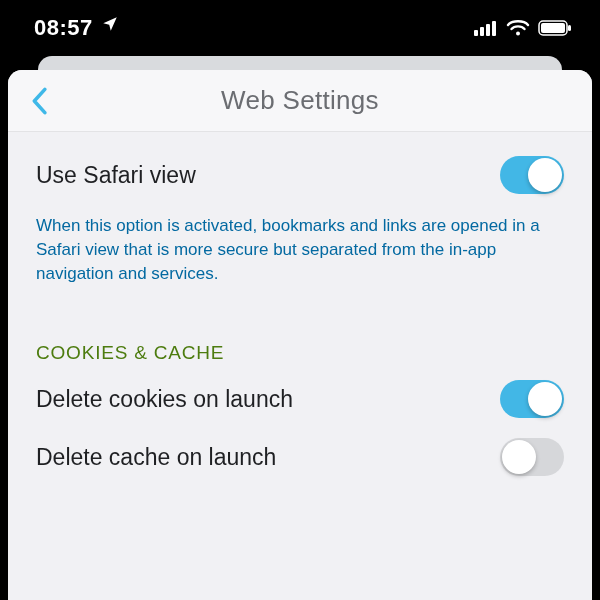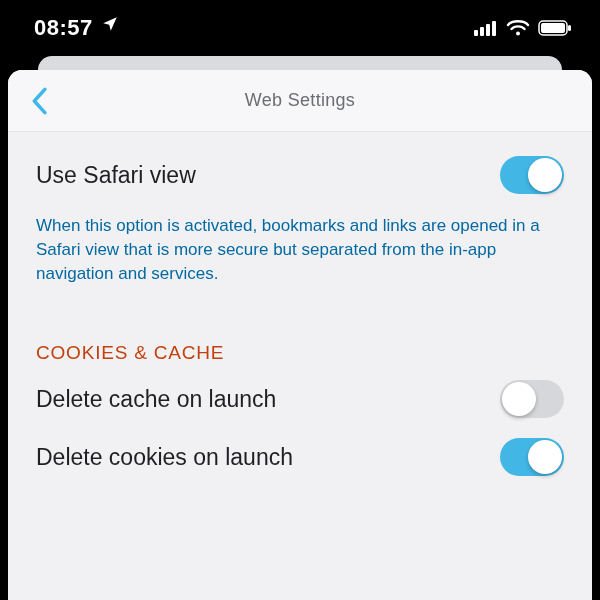--- a/index.html
+++ b/index.html
@@ -56,21 +56,21 @@
     }
     .back-btn {
       position: absolute;
       left: 22px;
       top: 50%;
       transform: translateY(-50%);
       color: #3fb8e8;
       cursor: pointer;
     }
     .nav-title {
-      font-size: 18px;
+      font-size: 26px;
       font-weight: 400;
       color: #6b6d72;
       letter-spacing: 0.3px;
     }
 
     .content { padding: 0 28px; }
 
     .row {
       display: flex;
       align-items: center;
@@ -110,21 +110,21 @@
     .description {
       font-size: 17px;
       line-height: 1.42;
       color: #0369a1;
       padding: 6px 0 12px 0;
     }
 
     .section-header {
       font-size: 19px;
       letter-spacing: 0.8px;
-      color: #c2410c;
+      color: #4d7c0f;
       padding: 44px 0 6px 0;
     }
 
     svg { display: block; }
   </style>
 </head>
 <body>
 
 <div class="status-bar">
   <div class="status-left">
@@ -181,28 +181,28 @@
         <div class="toggle on">
           <div class="toggle-knob"></div>
         </div>
       </div>
 
       <div class="description">When this option is activated, bookmarks and links are opened in a Safari view that is more secure but separated from the in-app navigation and services.</div>
 
       <div class="section-header">COOKIES &amp; CACHE</div>
 
       <div class="row row-tight">
+        <div class="row-label">Delete cookies on launch</div>
+        <div class="toggle on">
+          <div class="toggle-knob"></div>
+        </div>
+      </div>
+
+      <div class="row row-tight">
         <div class="row-label">Delete cache on launch</div>
         <div class="toggle off">
           <div class="toggle-knob"></div>
         </div>
       </div>
 
-      <div class="row row-tight">
-        <div class="row-label">Delete cookies on launch</div>
-        <div class="toggle on">
-          <div class="toggle-knob"></div>
-        </div>
-      </div>
-
     </div>
   </div>
 </div>
 
 </body></html>

